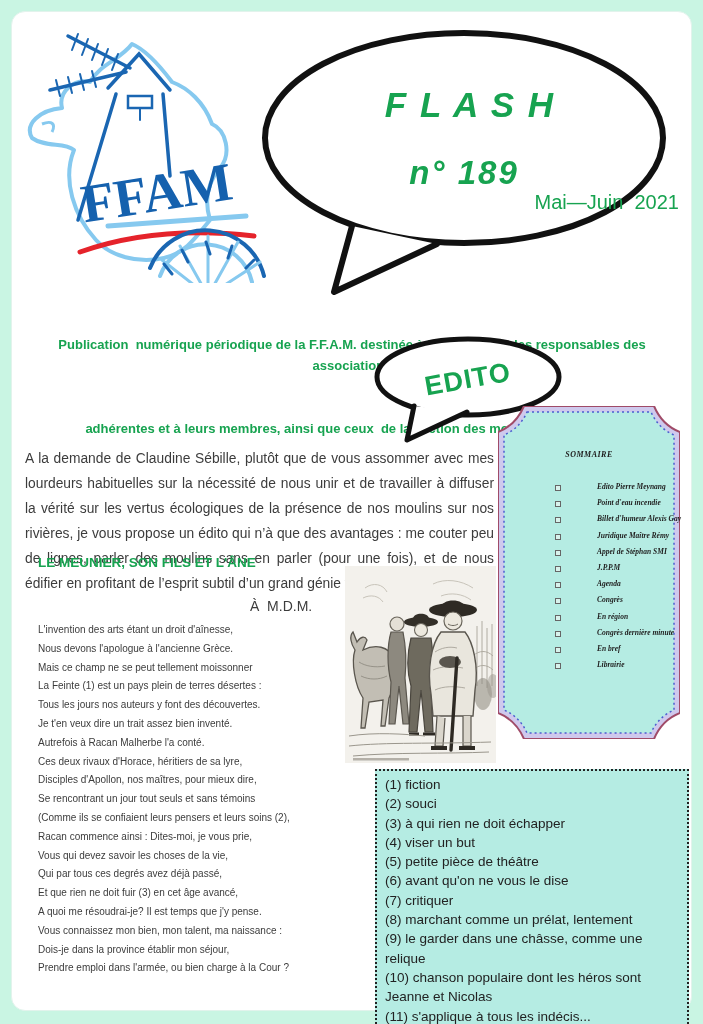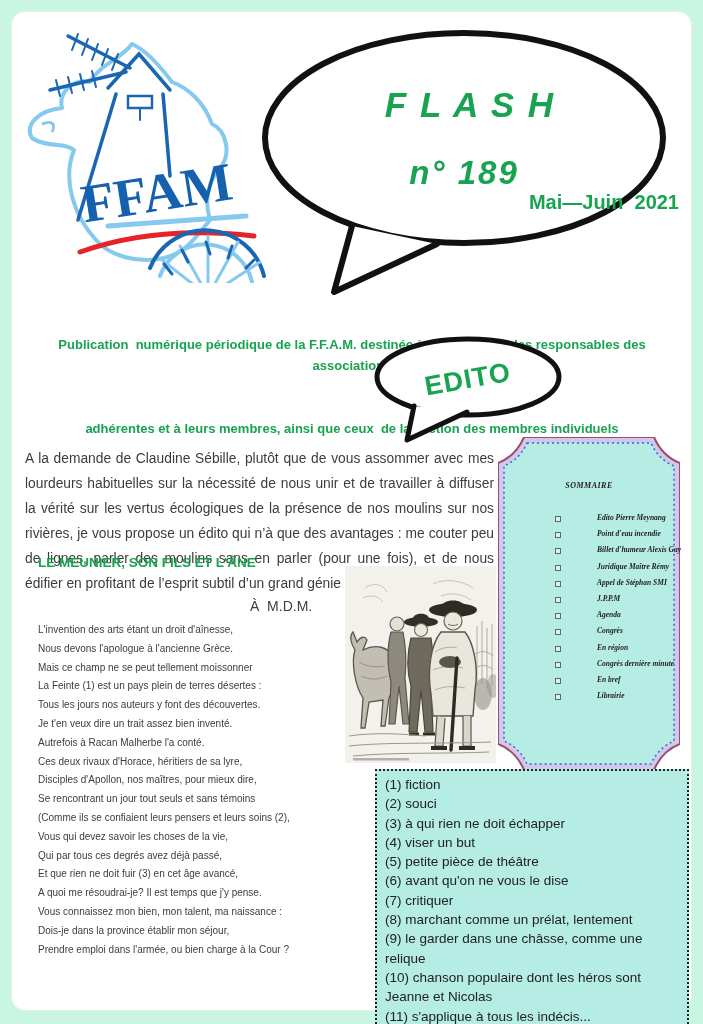--- a/index.html
+++ b/index.html
@@ -3,33 +3,33 @@
 <meta charset="utf-8">
 <style>
   html,body{margin:0;padding:0;}
   #screen{position:relative;width:703px;height:1024px;background:#c9f5e3;
           font-family:"Liberation Sans",sans-serif;overflow:hidden;}
   .page{position:absolute;left:11px;top:11px;width:681px;height:1000px;
         background:#ffffff;border-radius:14px;border:1px solid #e2f3ec;box-sizing:border-box;}
   .abs{position:absolute;}
   
   .date{position:absolute;right:24px;top:191px;width:260px;text-align:right;
-        color:#17a350;font-weight:bold;font-size:20px;white-space:pre-wrap;}
+        color:#17a350;font-weight:normal;font-size:20px;white-space:pre-wrap;}
   .pubnote{position:absolute;left:40px;top:292px;width:624px;text-align:center;
            color:#17a350;font-weight:bold;font-size:13px;line-height:21px;white-space:pre-wrap;}
   
   .intro{position:absolute;left:25px;top:446px;width:469px;font-size:13.8px;
          line-height:25px;color:#3c3c3c;text-align:justify;margin:0;}
   .fable-title{position:absolute;left:38px;top:555px;color:#17a350;
                font-weight:bold;font-size:13.5px;}
   .dedication{position:absolute;left:250px;top:598px;font-size:14px;color:#3c3c3c;white-space:pre-wrap;}
   .poem{position:absolute;left:38px;top:621px;font-size:10px;line-height:18.8px;color:#3c3c3c;}
   .poem div{white-space:pre;}
   
-  .sommaire{position:absolute;left:498px;top:437px;width:182px;height:352px;}
+  .sommaire{position:absolute;left:498px;top:406px;width:182px;height:352px;}
   .sommaire svg{position:absolute;left:0;top:0;}
   .som-content{position:absolute;left:0;top:0;width:182px;height:333px;}
   .som-title{position:absolute;left:0;top:44px;width:182px;text-align:center;
              font-family:"Liberation Serif",serif;font-style:italic;font-weight:bold;
              font-size:8px;letter-spacing:.5px;color:#222;}
   .som-list{position:absolute;left:0;top:74px;width:182px;margin-left:44px;}
   .som-row{position:relative;height:16.2px;}
   .som-bullet{position:absolute;left:13px;top:5px;width:4px;height:4px;
               border:1px solid #666;background:#d8f2ec;}
   .som-label{position:absolute;left:55px;top:2px;font-family:"Liberation Serif",serif;
@@ -110,20 +110,21 @@
     <div>Nous devons l'apologue à l'ancienne Grèce.</div>
     <div>Mais ce champ ne se peut tellement moissonner</div>
     <div>La Feinte (1) est un pays plein de terres désertes :</div>
     <div>Tous les jours nos auteurs y font des découvertes.</div>
     <div>Je t'en veux dire un trait assez bien inventé.</div>
     <div>Autrefois à Racan Malherbe l'a conté.</div>
     <div>Ces deux rivaux d'Horace, héritiers de sa lyre,</div>
     <div>Disciples d'Apollon, nos maîtres, pour mieux dire,</div>
     <div>Se rencontrant un jour tout seuls et sans témoins</div>
     <div>(Comme ils se confiaient leurs pensers et leurs soins (2),</div>
+    <div>Racan commence ainsi : Dites-moi, je vous prie,</div>
     <div>Vous qui devez savoir les choses de la vie,</div>
     <div>Qui par tous ces degrés avez déjà passé,</div>
     <div>Et que rien ne doit fuir (3) en cet âge avancé,</div>
     <div>A quoi me résoudrai-je? Il est temps que j'y pense.</div>
     <div>Vous connaissez mon bien, mon talent, ma naissance :</div>
     <div>Dois-je dans la province établir mon séjour,</div>
     <div>Prendre emploi dans l'armée, ou bien charge à la Cour ?</div>
   </div>
 
   <svg class="engraving" viewBox="0 0 151 197">

